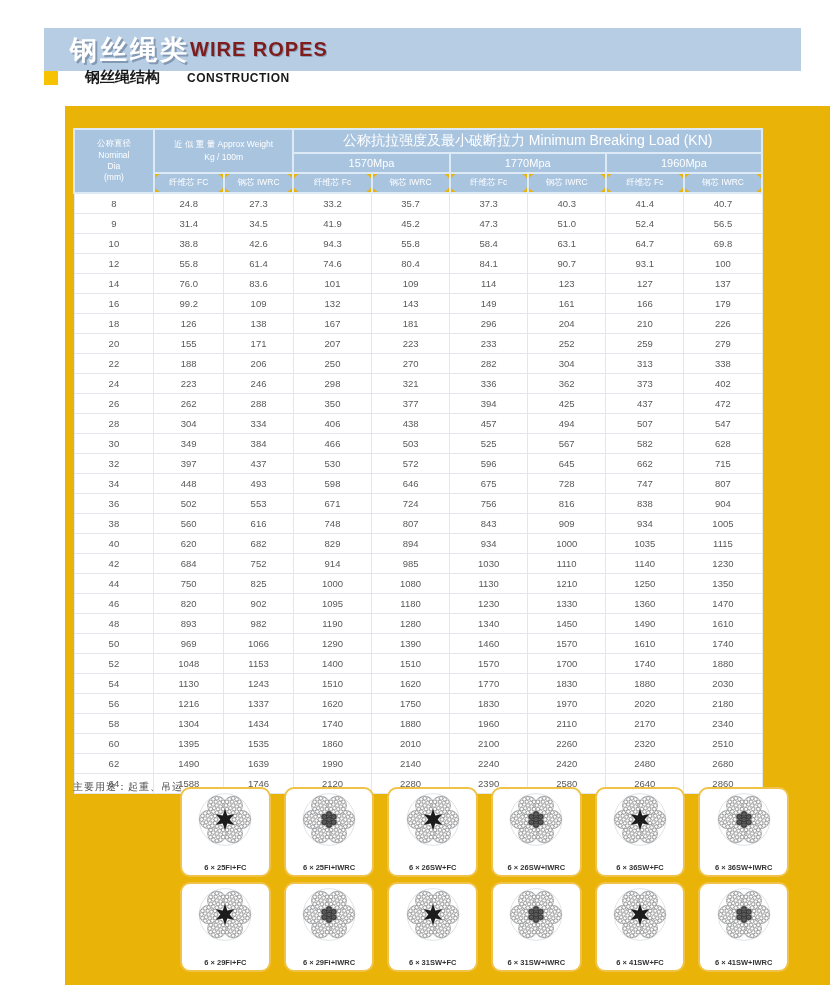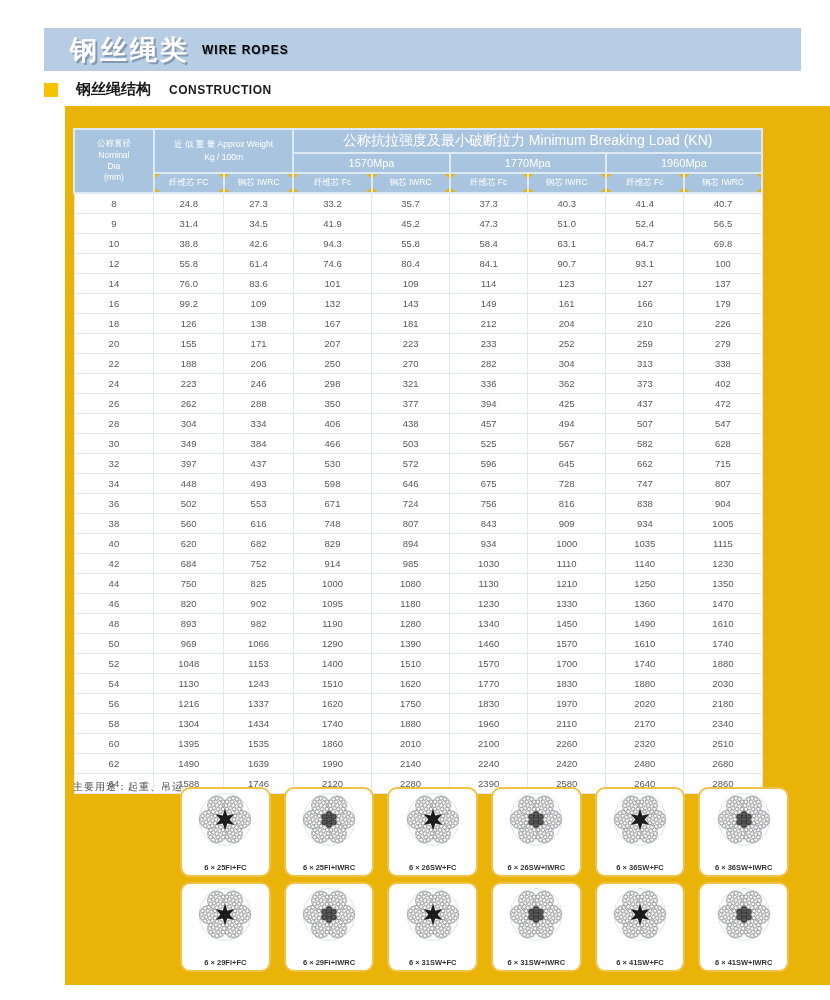--- a/index.html
+++ b/index.html
@@ -1,26 +1,26 @@
 <!DOCTYPE html>
 <html><head>
 <meta charset="utf-8">
 <style>
   html,body{margin:0;padding:0;background:#fff;}
   body{width:830px;height:1000px;font-family:"Liberation Sans",sans-serif;}
   .page{position:relative;width:830px;height:1000px;background:#fff;overflow:hidden;}
 
   .title-band{position:absolute;left:44px;top:28px;width:757px;height:43px;background:#b7cde4;
-    display:flex;align-items:center;gap:12px;padding-left:26px;box-sizing:border-box;}
+    display:flex;align-items:center;gap:0;padding-left:26px;box-sizing:border-box;}
   .title-zh{font-size:27px;font-weight:bold;color:#fff;letter-spacing:3px;
     text-shadow:2px 2px 0 rgba(80,100,130,.5);}
-  .title-en{font-size:12px;font-weight:bold;color:#000000;letter-spacing:1px;
+  .title-en{font-size:20px;font-weight:bold;color:#7f1d1d;letter-spacing:1px;
     text-shadow:1px 1px 0 rgba(80,100,130,.45);}
 
-  .section-heading{position:absolute;left:44px;top:80px;display:flex;align-items:center;gap:18px;}
+  .section-heading{position:absolute;left:44px;top:68px;display:flex;align-items:center;gap:27px;}
   .bullet{width:14px;height:14px;background:#f7c300;display:inline-block;}
   .sec-zh{font-size:15px;font-weight:bold;color:#1a1a1a;}
   .sec-en{font-size:12px;font-weight:bold;color:#1a1a1a;letter-spacing:.5px;}
 
   .panel{position:absolute;left:65px;top:106px;width:780px;height:879px;background:#eab308;padding-left:8px;}
 
   table.spec{position:absolute;left:8px;top:22px;width:690px;border-collapse:collapse;table-layout:fixed;}
   table.spec thead th{background:#a9c4df;color:#fff;font-weight:normal;border:2px solid #dde9f4;
     padding:0;text-align:center;vertical-align:middle;}
   .h1 th{height:22px;font-size:14px;}
@@ -168,21 +168,21 @@
             <td>161</td>
             <td>166</td>
             <td>179</td>
           </tr>
           <tr>
             <td>18</td>
             <td>126</td>
             <td>138</td>
             <td>167</td>
             <td>181</td>
-            <td>212</td>
+            <td>296</td>
             <td>204</td>
             <td>210</td>
             <td>226</td>
           </tr>
           <tr>
             <td>20</td>
             <td>155</td>
             <td>171</td>
             <td>207</td>
             <td>223</td>

